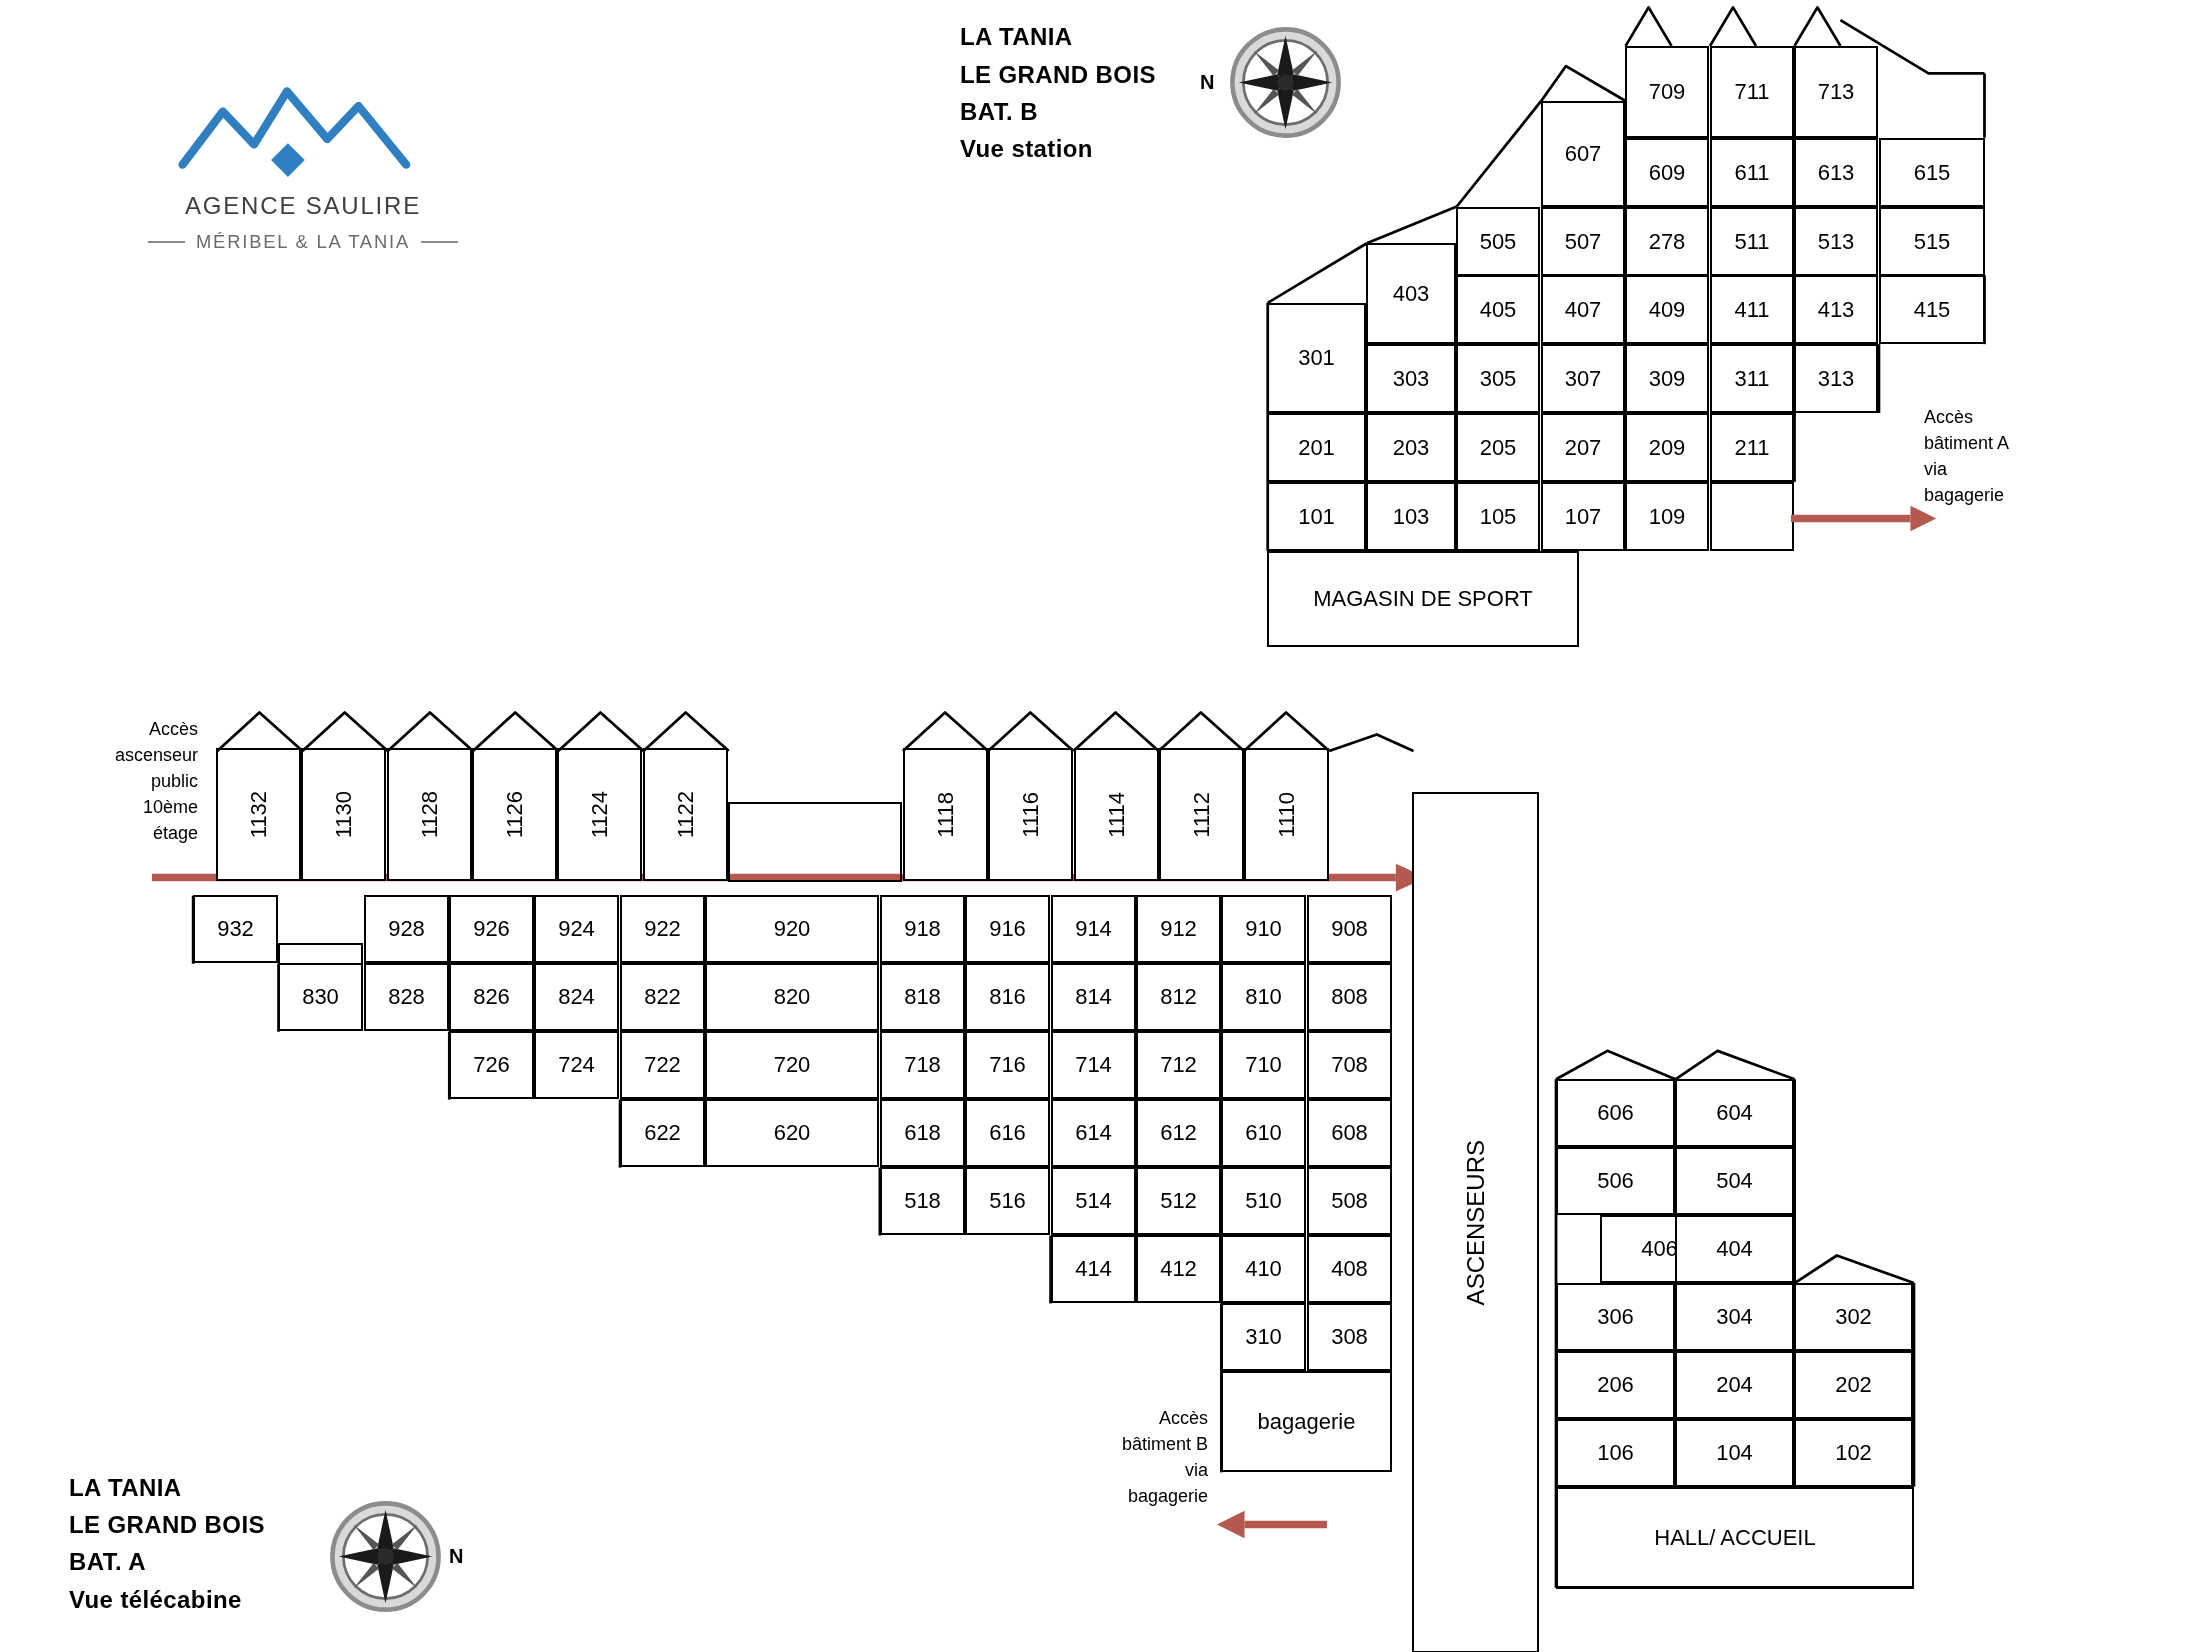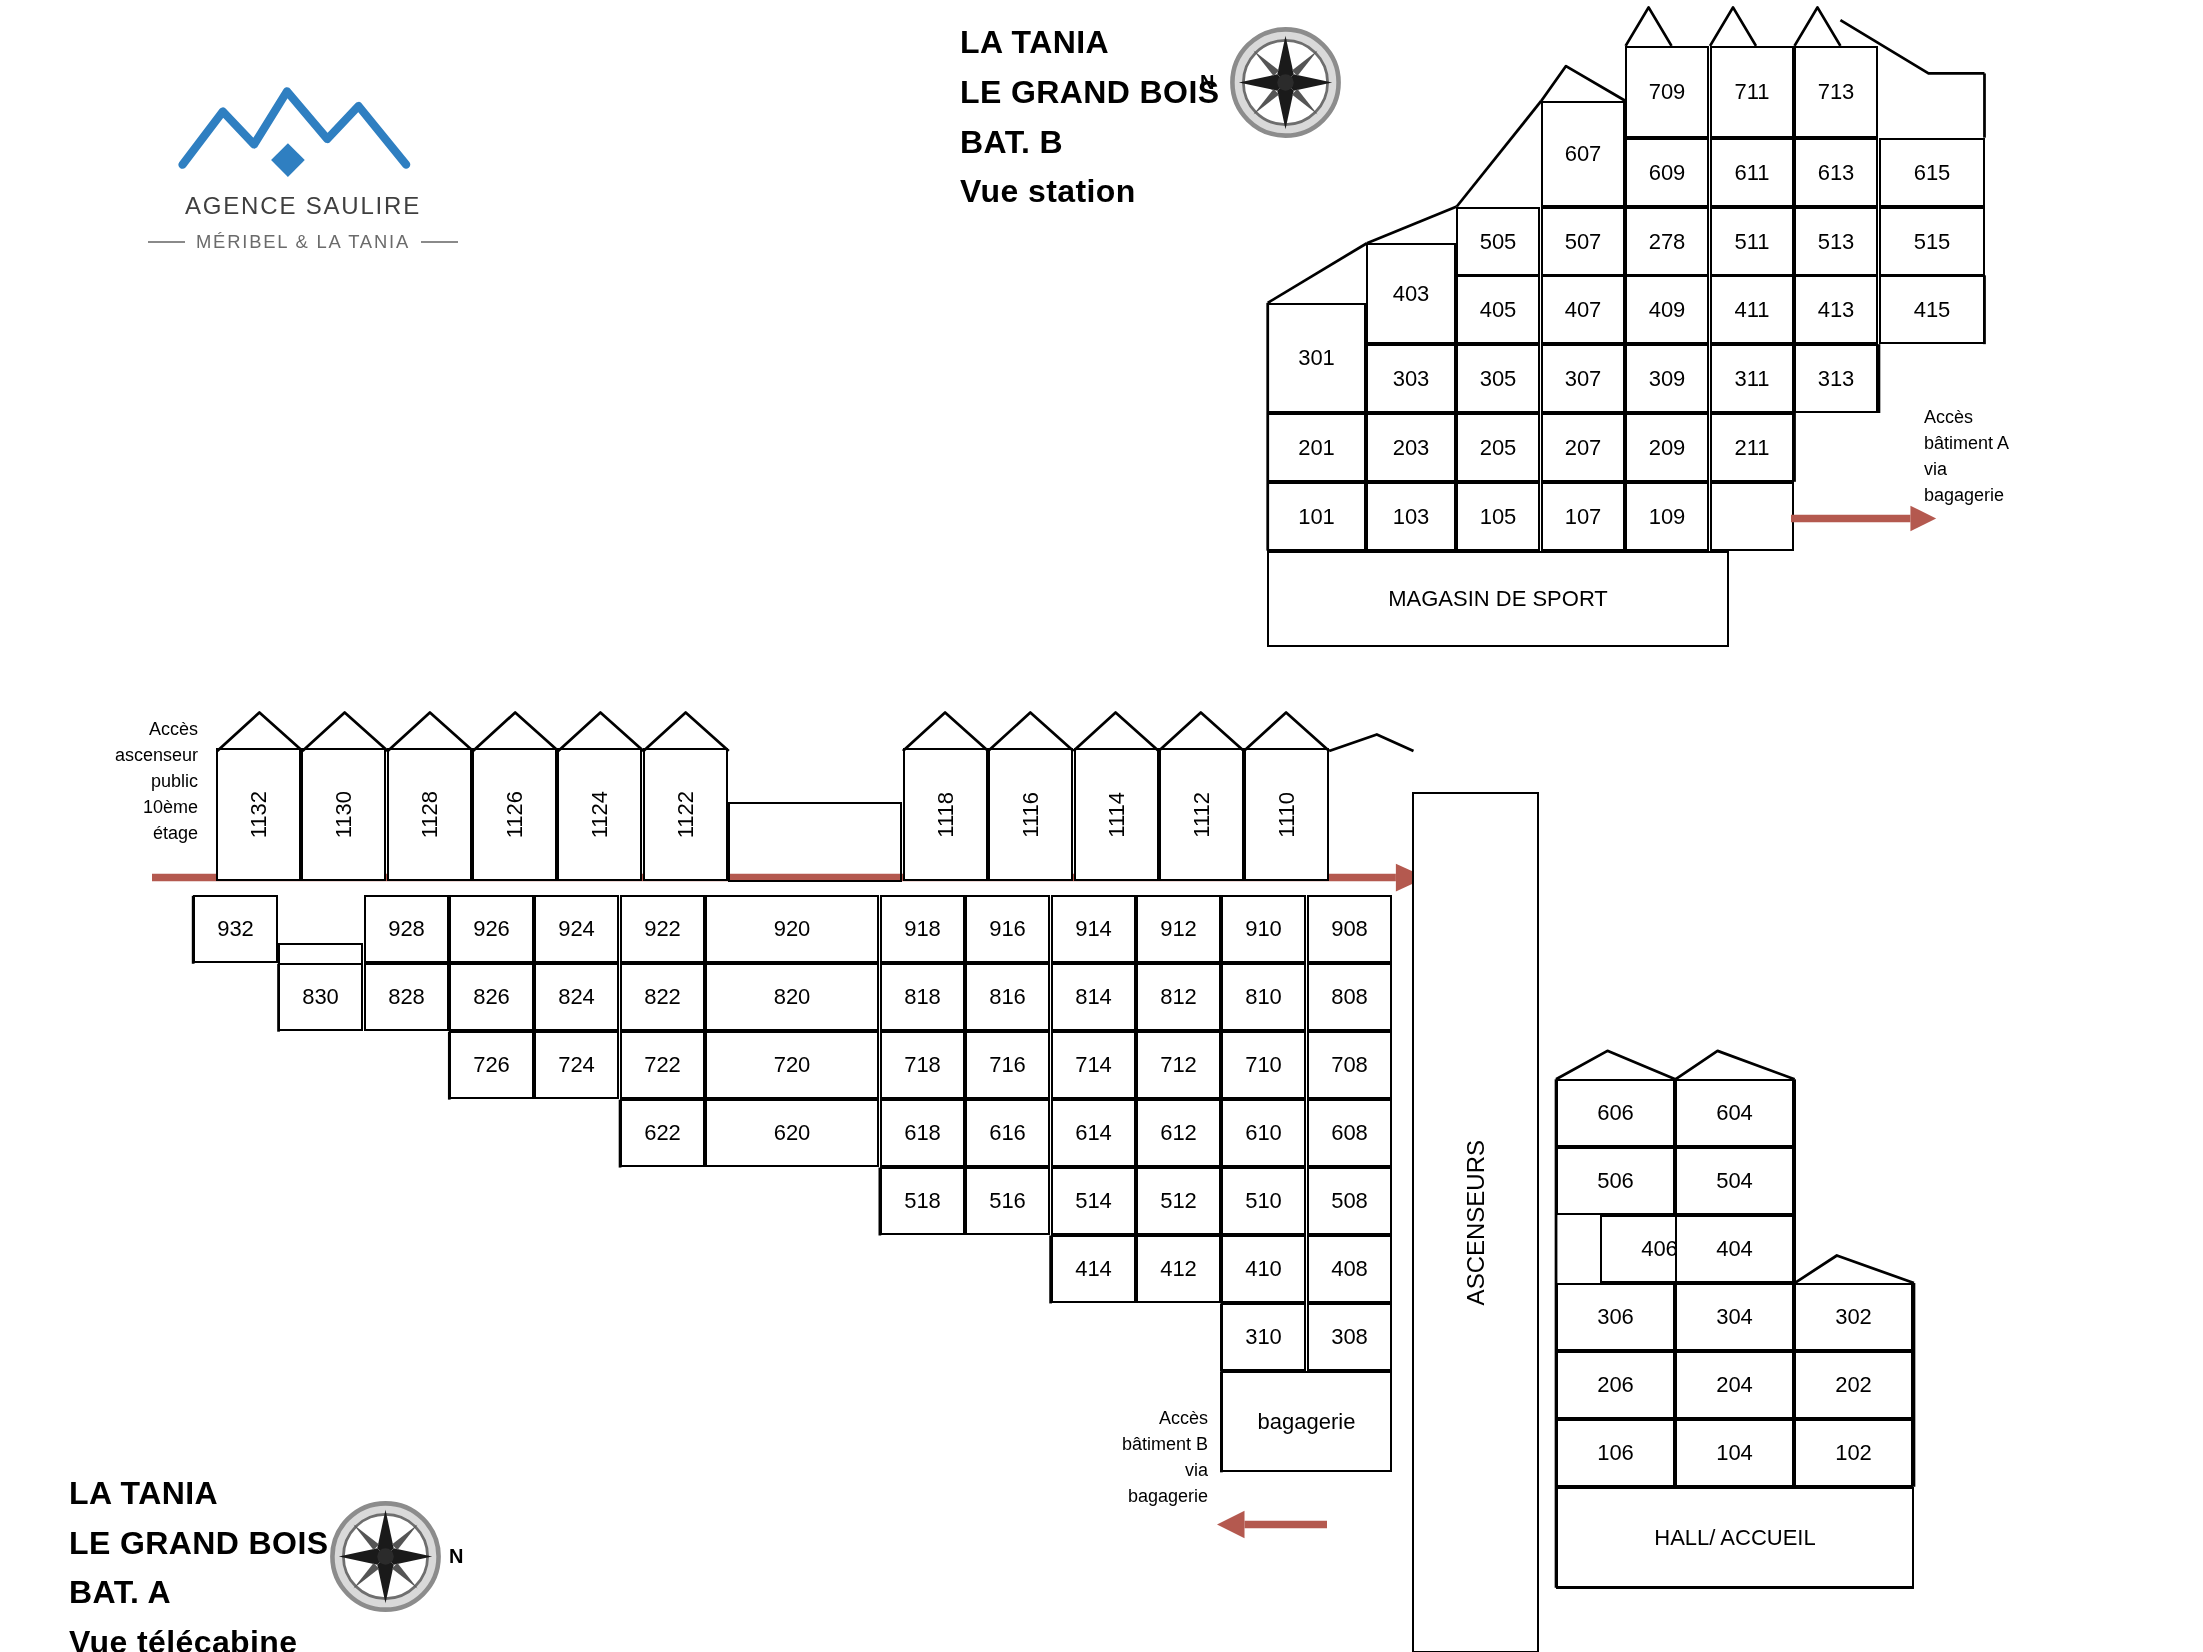--- a/index.html
+++ b/index.html
@@ -36,21 +36,21 @@
   }
   #logo-sub {
     font-size: 18.4px;
     letter-spacing: 1.8px;
     color: #6b6b6b;
   }
   .logo-rule { height: 1.8px; width: 37px; background: #8a8a8a; }
 
   
   .heading {
-    font-size: 32px;
+    font-size: 24px;
     font-weight: bold;
     line-height: 1.55;
     letter-spacing: 0.4px;
   }
   #heading-b { left: 960px; top: 18.4px; }
   #heading-a { left: 69px; top: 1469px; }
 
   
   .compass { width: 119px; height: 119px; }
   #compass-b { left: 1226px; top: 23px; }
@@ -132,21 +132,21 @@
     <polygon points="116,65 74,56 65,65 74,74" fill="#1a1a1a"></polygon>
     <polygon points="30,30 58,52 52,58" fill="#555"></polygon>
     <polygon points="100,30 78,58 72,52" fill="#555"></polygon>
     <polygon points="30,100 52,72 58,78" fill="#555"></polygon>
     <polygon points="100,100 72,78 78,72" fill="#555"></polygon>
     <circle cx="65" cy="65" r="9" fill="#2b2b2b"></circle>
   </svg>
   <div class="compass-label" style="left:-26px; top:48px;">N</div>
 </div>
 
-<div class="wide-label" style="left:1267px; top:551px; width:462px; height:96px;">
+<div class="wide-label" style="left:1267px; top:551px; width:312px; height:96px;">
   <span>MAGASIN DE SPORT</span>
 </div>
 
 <div class="outline" style="left:1267px; top:314px; width:2.8px; height:239px;"></div>
 
 <div class="cell" style="left:1267px; top:482px; width:99px; height:69px;">
     <span>101</span>
   </div>
 <div class="cell" style="left:1366px; top:482px; width:90px; height:69px;">
     <span>103</span>

